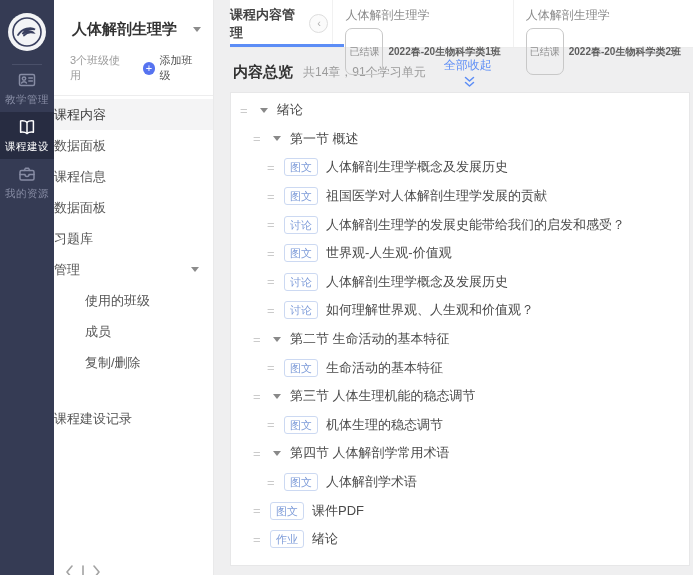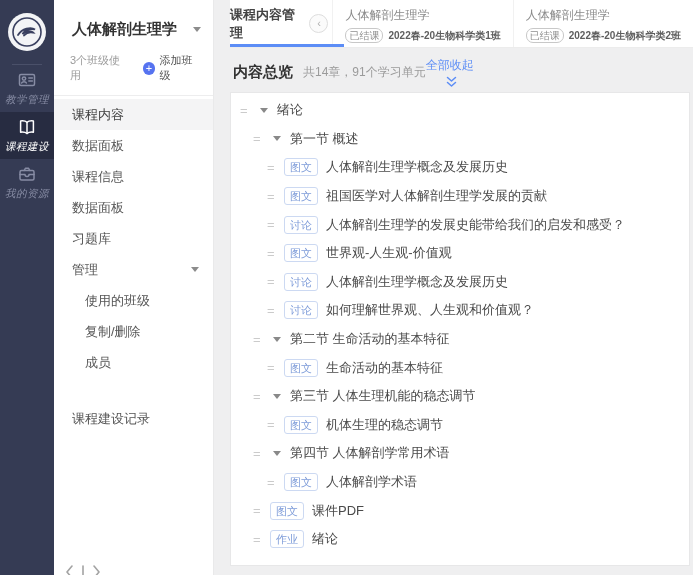--- a/index.html
+++ b/index.html
@@ -1,61 +1,61 @@
 <!DOCTYPE html>
 <html><head>
 <meta charset="utf-8">
 <style>
   * { margin:0; padding:0; box-sizing:border-box; }
   html,body { width:693px; height:575px; overflow:hidden; }
   body { font-family:"Liberation Sans","DejaVu Sans",sans-serif; background:#efefef; }
   .app { position:relative; width:693px; height:575px; background:#efeff0; }
 
   
-  .rail { position:absolute; left:0; top:0; width:54px; height:575px; background:#353b54; z-index:3;font-style:italic; }
+  .rail { position:absolute; left:0; top:0; width:54px; height:575px; background:#353b54; z-index:3; }
   .rail-logo { width:40px; height:40px; margin:12px auto 0; display:block; cursor:pointer; }
   .rail-divider { width:30px; height:1px; background:#4a5069; margin:12px auto 0; }
   .rail-item { width:54px; height:47px; display:flex; flex-direction:column; align-items:center; justify-content:center; gap:3px; color:#878ca4; cursor:pointer; }
   .rail-item.active { background:#272c41; color:#ffffff; }
   .rail-item svg { display:block; }
   .rail-label { font-size:10.5px; letter-spacing:.5px; }
 
   
   .side { position:absolute; left:54px; top:0; width:160px; height:575px; background:#fff; border-right:1px solid #e9e9ea; z-index:2; }
   .side-head { padding:20px 12px 0 18px; display:flex; align-items:center; justify-content:space-between; }
   .side-title { font-size:15px; color:#333; font-weight:bold; }
   .caret-down { width:0; height:0; border-left:4px solid transparent; border-right:4px solid transparent; border-top:5px solid #8c8c8c; }
   .side-sub { display:flex; align-items:center; padding:0 10px 12px 16px; margin-top:14px; border-bottom:1px solid #ededee; }
   .classes-count { font-size:11px; color:#9b9b9b; }
   .add-class { display:flex; align-items:center; margin-left:12px; cursor:pointer; }
   .plus-circle { width:13px; height:13px; border-radius:50%; background:#5673f0; color:#fff; font-size:11px; line-height:12px; text-align:center; margin-right:4px; }
   .add-class-label { font-size:11px; color:#555; }
   .menu { padding-top:3px; }
-  .menu-item { height:31px; display:flex; align-items:center; padding-left:18px; padding-right:14px; font-size:13px; color:#555; cursor:pointer; }
+  .menu-item { height:31px; display:flex; align-items:center; padding-right:14px; font-size:13px; color:#555; cursor:pointer; }
   .menu-item.selected { background:#f4f4f5; color:#404040; }
   .menu-item.has-caret { justify-content:space-between; }
   .menu-item.sub { padding-left:31px; }
   .menu-item.record { margin-top:25px; }
   .side-collapse { position:absolute; left:10px; top:564px; }
 
   
   .tabbar { position:absolute; left:230px; top:0; width:463px; height:48px; background:#fff; border-bottom:1px solid #ececec; display:flex; z-index:1; }
   .tab-main { position:relative; width:114px; display:flex; align-items:center; justify-content:center; font-size:13px; font-weight:bold; color:#444; cursor:pointer; }
   .tab-main .underline { position:absolute; left:0; bottom:0; width:114px; height:3px; background:#5c8df6; }
   .tab-scroll { width:19px; height:19px; border-radius:50%; border:1px solid #ddd; background:#fbfbfb; color:#b0b0b0; font-size:11px; line-height:16px; text-align:center; margin:14px 4px 0 3px; cursor:pointer; flex:none; }
   .class-tab { padding:7px 12px 0 12px; border-left:1px solid #f1f1f1; cursor:pointer; flex:none; }
   .class-tab .course { font-size:12px; color:#8b8b8b; margin-bottom:4px; }
   .class-tab .line2 { display:flex; align-items:center; }
-  .status-badge { font-size:10px; color:#8f8f8f; border:1px solid #c8c8c8; border-radius:7px; padding:0 3px; line-height:13px; margin-right:5px; }
+  .status-badge { font-size:10px; color:#8f8f8f; border:1px solid #c8c8c8; border-radius:7px; padding:16px 3px; line-height:13px; margin-right:5px; }
   .class-name { font-size:10px; color:#5e5e5e; font-weight:bold; }
 
   
   .overview { position:absolute; left:233px; top:61px; height:22px; display:flex; align-items:center; }
   .ov-title { font-size:15px; font-weight:bold; color:#333; margin-right:10px; }
-  .ov-summary { font-size:12px; color:#9b9b9b; margin-right:0; }
+  .ov-summary { font-size:12px; color:#9b9b9b; margin-right:18px; }
   .collapse-link { display:flex; align-items:center; font-size:12px; color:#5c8df6; cursor:pointer;flex-direction:column; }
   .collapse-link svg { margin-left:3px; margin-top:2px; }
 
   
   .card { position:absolute; left:230px; top:92px; width:460px; height:474px; background:#fff; border:1px solid #e7e7e8; padding-top:3px; }
   .row { height:28.6px; display:flex; align-items:center; font-size:13px; color:#4a4a4a; cursor:pointer; }
   .row.lvl1 { padding-left:9px; }
   .row.lvl2 { padding-left:22px; }
   .row.lvl3 { padding-left:36px; }
   .handle { color:#cbcbcb; font-size:13px; width:13px; flex:none; }
@@ -130,24 +130,24 @@
           <span>习题库</span>
         </div>
       <div class="menu-item has-caret">
         <span>管理</span>
         <span class="caret-down"></span>
       </div>
       <div class="menu-item sub">
           <span>使用的班级</span>
         </div>
       <div class="menu-item sub">
+          <span>成员</span>
+        </div>
+      <div class="menu-item sub">
           <span>复制/删除</span>
-        </div>
-      <div class="menu-item sub">
-          <span>成员</span>
         </div>
       <div class="menu-item record">
           <span>课程建设记录</span>
         </div>
     </nav>
     <svg class="side-collapse" width="38" height="16" viewBox="0 0 38 16" fill="none" stroke="#a3a3a3" stroke-width="1.6" stroke-linecap="round" stroke-linejoin="round">
       <path d="M8 2L3 8l5 6"></path>
       <path d="M19 2v12"></path>
       <path d="M30 2l5 6-5 6"></path>
     </svg>

